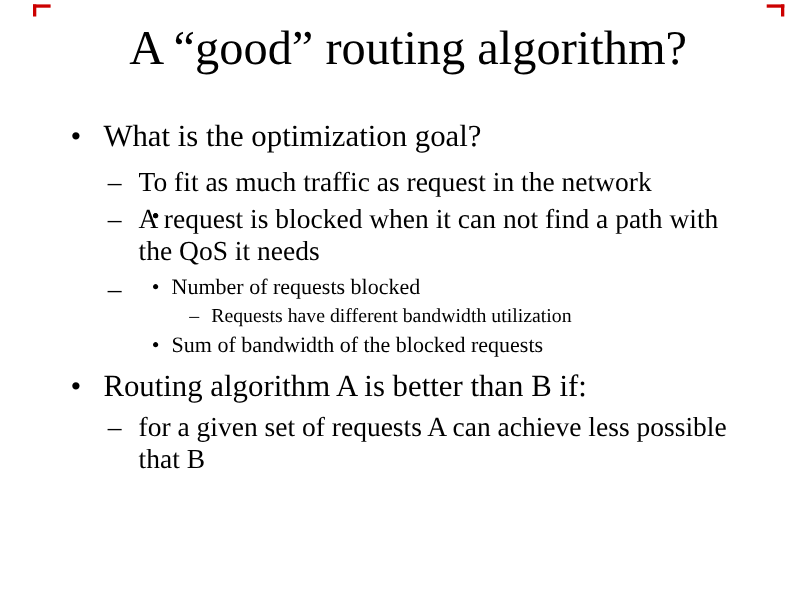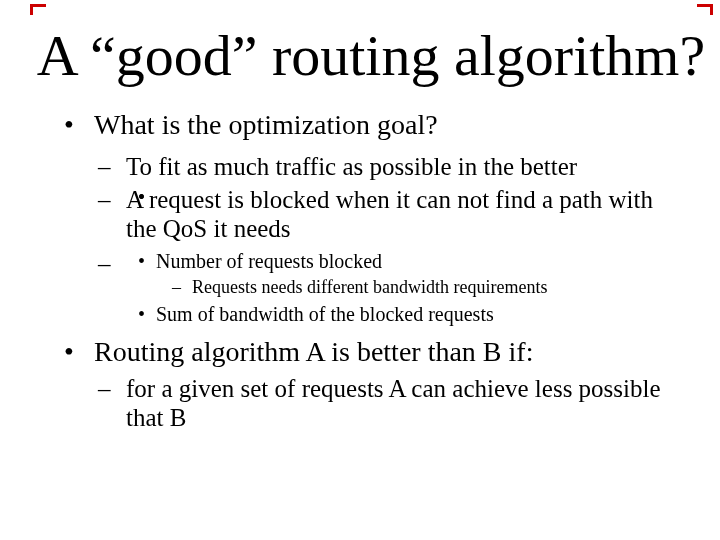--- a/index.html
+++ b/index.html
@@ -29,24 +29,24 @@
     border-left: 3px solid var(--accent_red, #cc0000);
   }
   .corner-mark.right {
     left: 697px;
     border-top: 3px solid var(--accent_red, #cc0000);
     border-right: 3px solid var(--accent_red, #cc0000);
   }
   
   .slide-title {
     position: absolute;
-    top: 28px;
+    top: 16px;
     left: 22px;
     width: 698px;
-    font-size: 58px;
+    font-size: 44px;
     line-height: 56px;
     text-align: center;
     white-space: nowrap;
   }
   
   .outline {
     position: absolute;
     top: 107px;
     left: 0;
     width: 720px;
@@ -80,21 +80,21 @@
 
   <div class="outline">
 
     <div class="item l1" style="margin-top:0">
       <span class="marker">•</span>
       <span class="text"><span>What is the optimization goal?</span></span>
     </div>
 
     <div class="item l2" style="margin-top:9px">
       <span class="marker">–</span>
-      <span class="text"><span>To fit as much traffic as possible in the better</span></span>
+      <span class="text"><span>To fit as much traffic as request in the network</span></span>
     </div>
 
     <div class="item l3" style="margin-top:4px">
       <span class="marker">•</span>
     </div>
 
     <div class="item l3" style="margin-top:3px">
       <span class="marker">•</span>
     </div>
 
@@ -107,21 +107,21 @@
       <span class="marker">–</span>
     </div>
 
     <div class="item l3" style="margin-top:4px">
       <span class="marker">•</span>
       <span class="text"><span>Number of requests blocked</span></span>
     </div>
 
     <div class="item l4" style="margin-top:2px">
       <span class="marker">–</span>
-      <span class="text"><span>Requests needs different bandwidth requirements</span></span>
+      <span class="text"><span>Requests have different bandwidth utilization</span></span>
     </div>
 
     <div class="item l3" style="margin-top:4px">
       <span class="marker">•</span>
       <span class="text"><span>Sum of bandwidth of the blocked requests</span></span>
     </div>
 
     <div class="item l1" style="margin-top:7px">
       <span class="marker">•</span>
       <span class="text"><span>Routing algorithm A is better than B if:</span></span>

